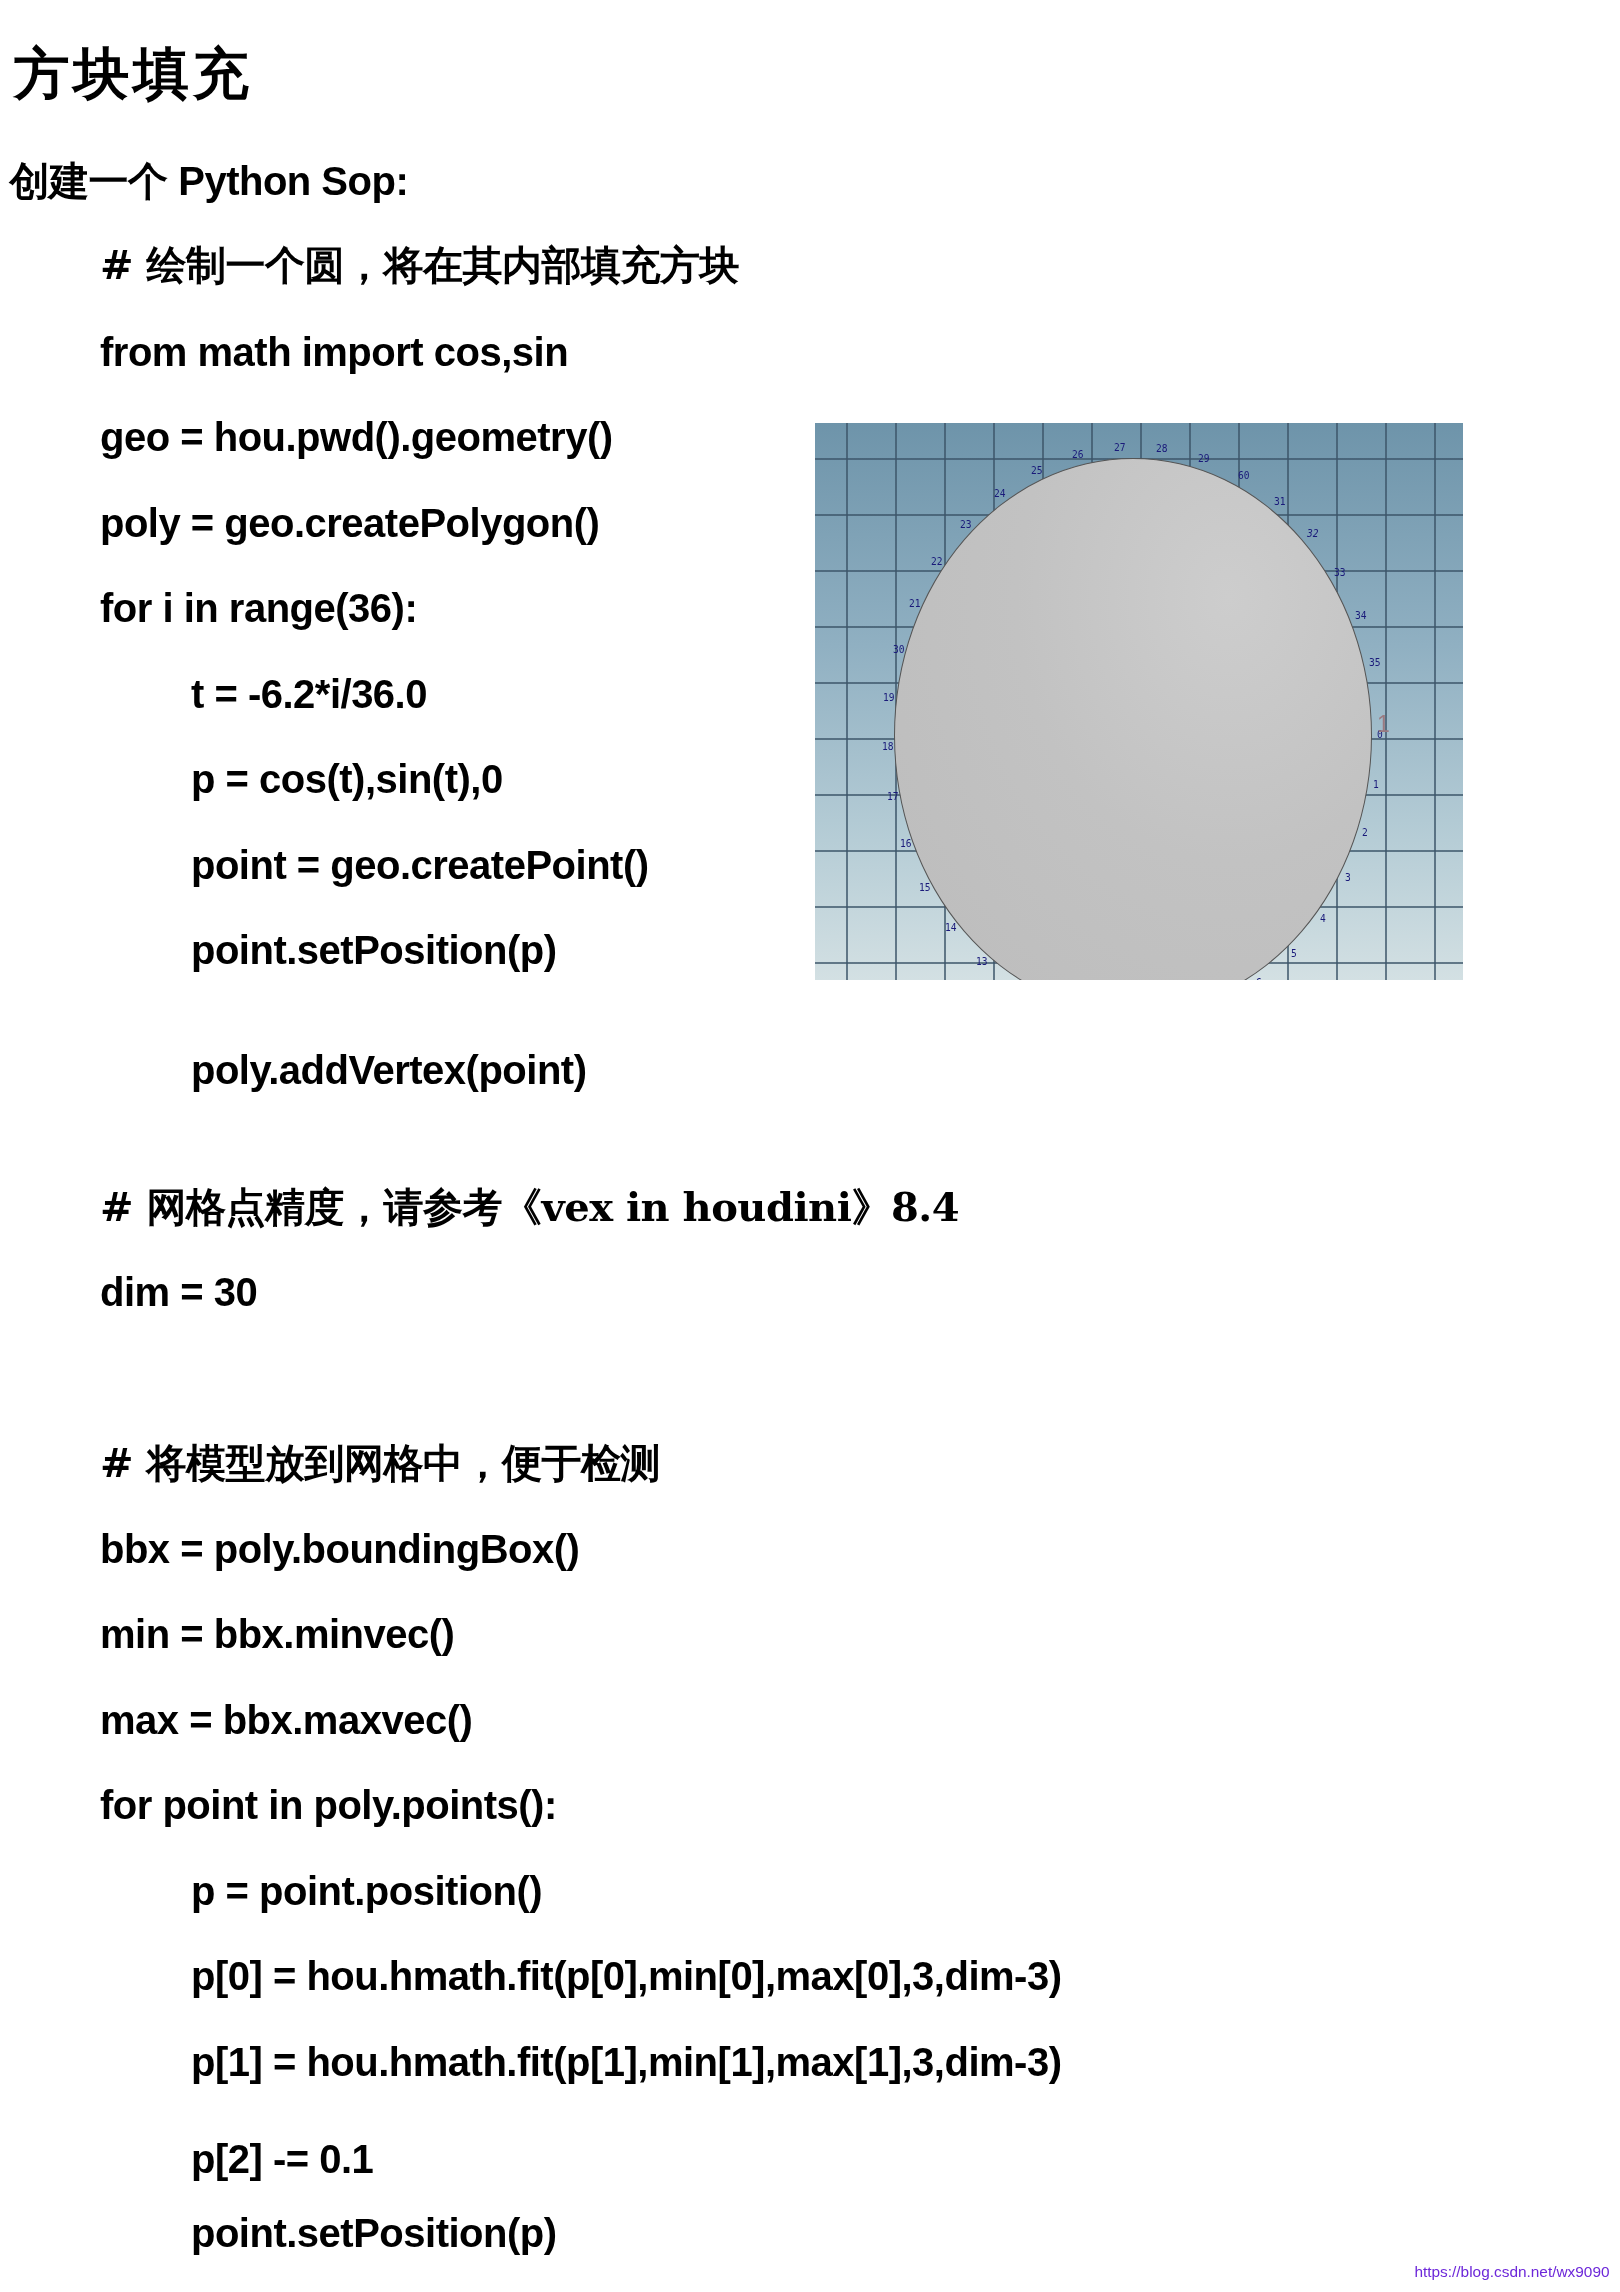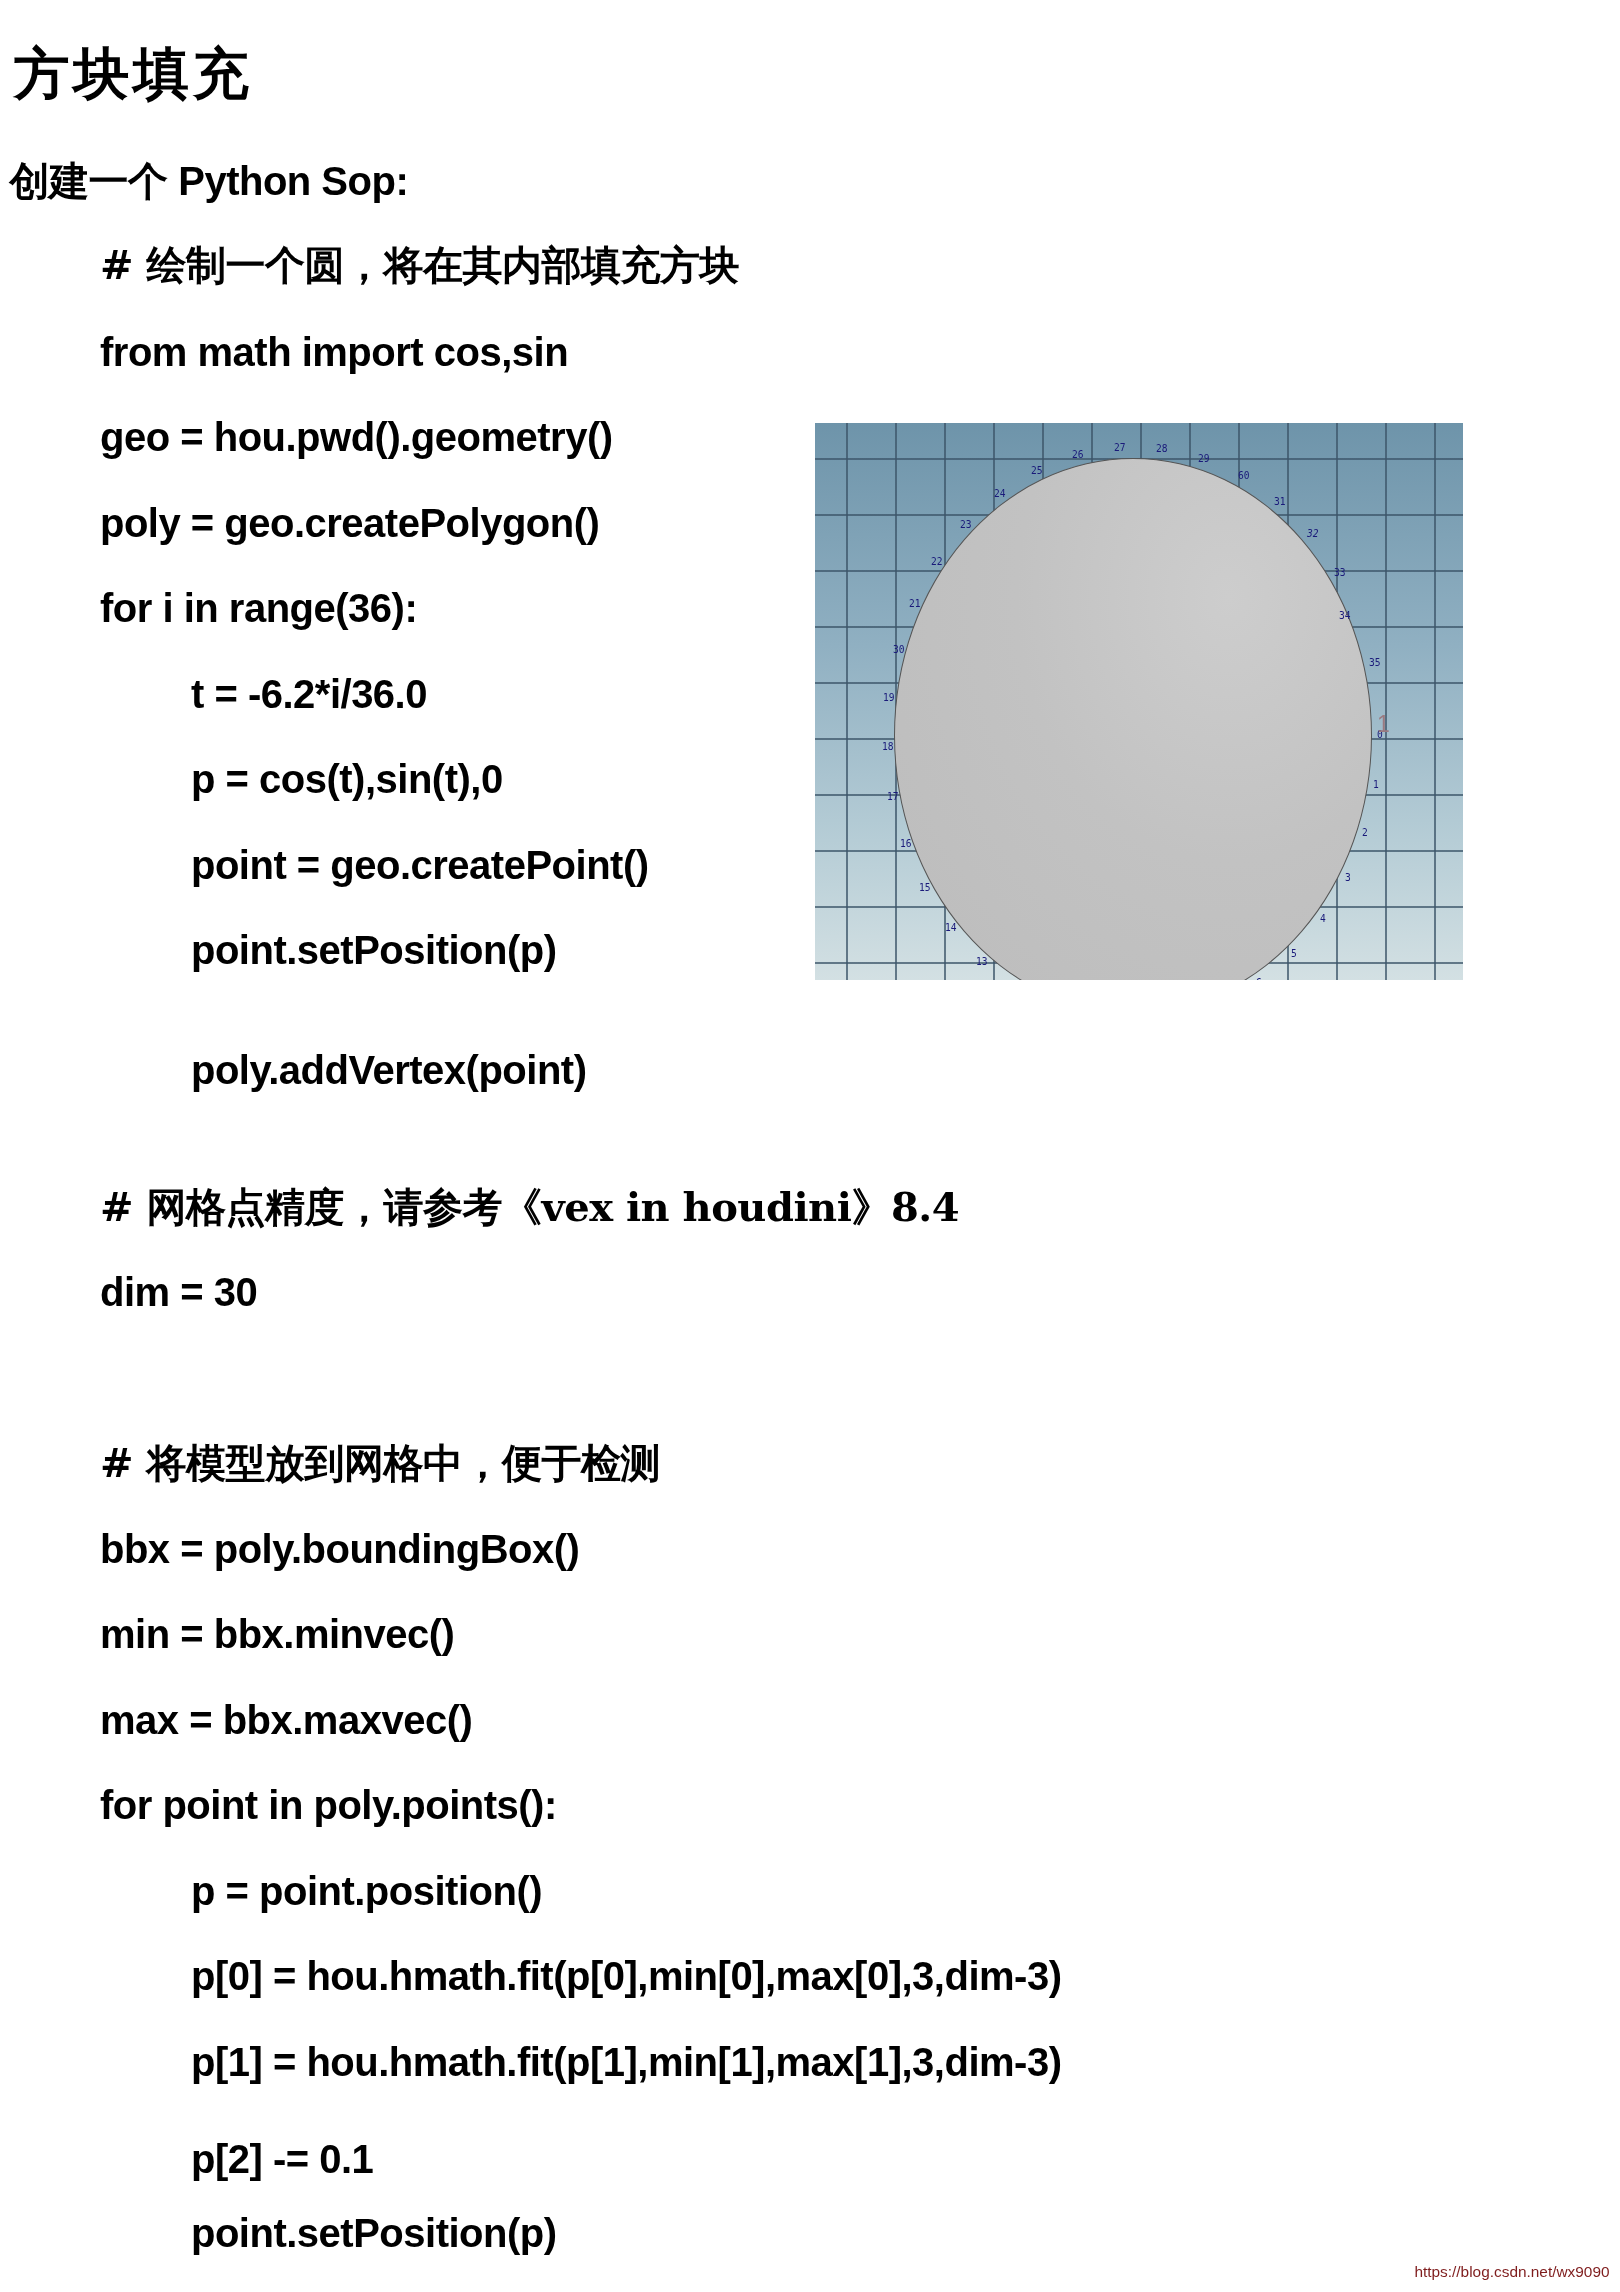--- a/index.html
+++ b/index.html
@@ -8,21 +8,21 @@
   .line{position:absolute;font-weight:bold;font-size:40px;white-space:pre;letter-spacing:-0.5px;line-height:50px;}
   .cmt{font-family:"DejaVu Serif",serif;font-weight:bold;}
   .viewport{position:absolute;left:815px;top:423px;width:648px;height:557px;overflow:hidden;
     background:linear-gradient(180deg,#6e94aa 0%,#90b0c2 40%,#b6cdd6 75%,#d3e0e3 100%);}
   .grid{position:absolute;inset:0;
     background-image:linear-gradient(to right,rgba(60,85,105,.75) 1.9px,transparent 1.9px),linear-gradient(to bottom,rgba(60,85,105,.75) 1.9px,transparent 1.9px);
     background-size:49px 56px;background-position:31px 35px;}
   .disc{position:absolute;left:79px;top:35px;width:478px;height:555px;border-radius:50%;background:radial-gradient(ellipse at 70% 25%,#cdcdcd 0%,#c2c2c2 45%,#bcbcbc 100%);border:1px solid #555;box-sizing:border-box;clip-path:inset(0 0 0 0);}
   .pt{position:absolute;font-family:"DejaVu Sans Mono",monospace;font-size:9.6px;color:#1a1a7a;}
   .axis1{position:absolute;left:562px;top:288px;font-size:23px;color:#9a7a80;font-family:"Liberation Sans",sans-serif;}
-  .watermark{position:absolute;right:11.5px;bottom:11.5px;font-size:15.4px;color:#7f1d1d;}
+  .watermark{position:absolute;right:11.5px;bottom:11.5px;font-size:15.4px;color:#6d28d9;}
 </style>
 </head>
 <body>
 
 <div class="title">方块填充</div>
 <div class="line" style="left:9.6px;top:156px;">创建一个 Python Sop:</div>
 
 <div class="line cmt" style="left:100px;top:240px;"># 绘制一个圆，将在其内部填充方块</div>
 <div class="line" style="left:100px;top:327px;">from math import cos,sin</div>
 <div class="line" style="left:100px;top:412px;">geo = hou.pwd().geometry()</div>
@@ -73,20 +73,20 @@
       <span class="pt" style="left: 179px; top: 65px;">24</span>
       <span class="pt" style="left: 216px; top: 42px;">25</span>
       <span class="pt" style="left: 257px; top: 26px;">26</span>
       <span class="pt" style="left: 299px; top: 19px;">27</span>
       <span class="pt" style="left: 341px; top: 20px;">28</span>
       <span class="pt" style="left: 383px; top: 30px;">29</span>
       <span class="pt" style="left: 423px; top: 47px;">60</span>
       <span class="pt" style="left: 459px; top: 73px;">31</span>
       <span class="pt" style="left: 492px; top: 105px; font-style: italic;">32</span>
       <span class="pt" style="left: 519px; top: 144px;">33</span>
-      <span class="pt" style="left: 524px; top: 187px;">34</span>
+      <span class="pt" style="left: 540px; top: 187px;">34</span>
       <span class="pt" style="left: 554px; top: 234px;">35</span>
     </div>
   <div class="axis1">1</div>
 </div>
 
 <div class="watermark">https://blog.csdn.net/wx9090</div>
 
 
 </body></html>

